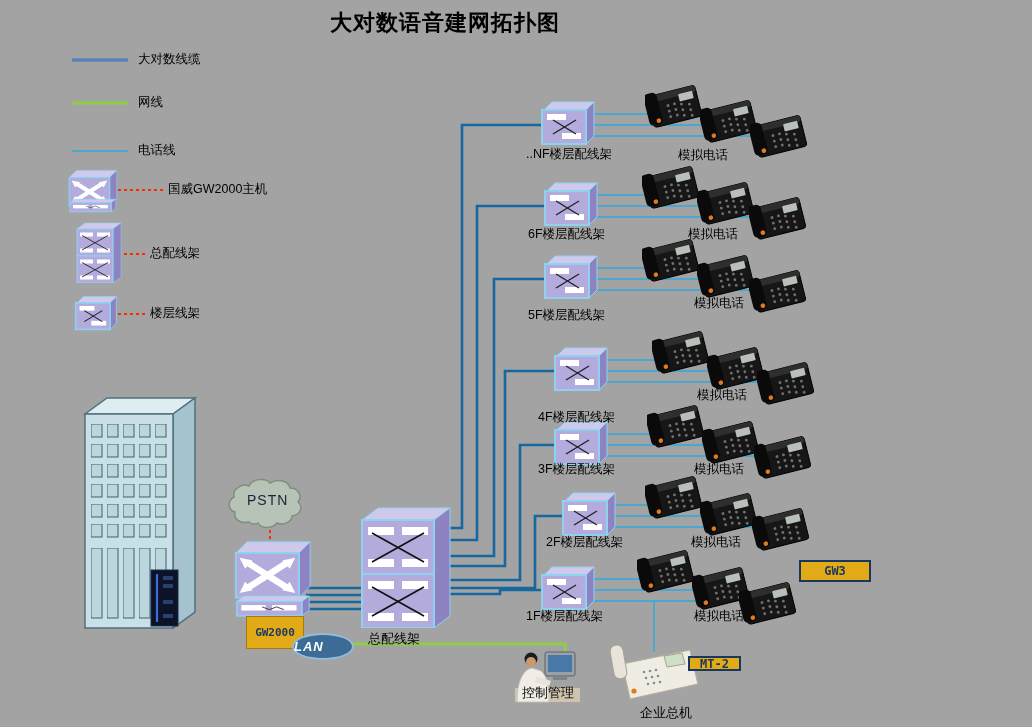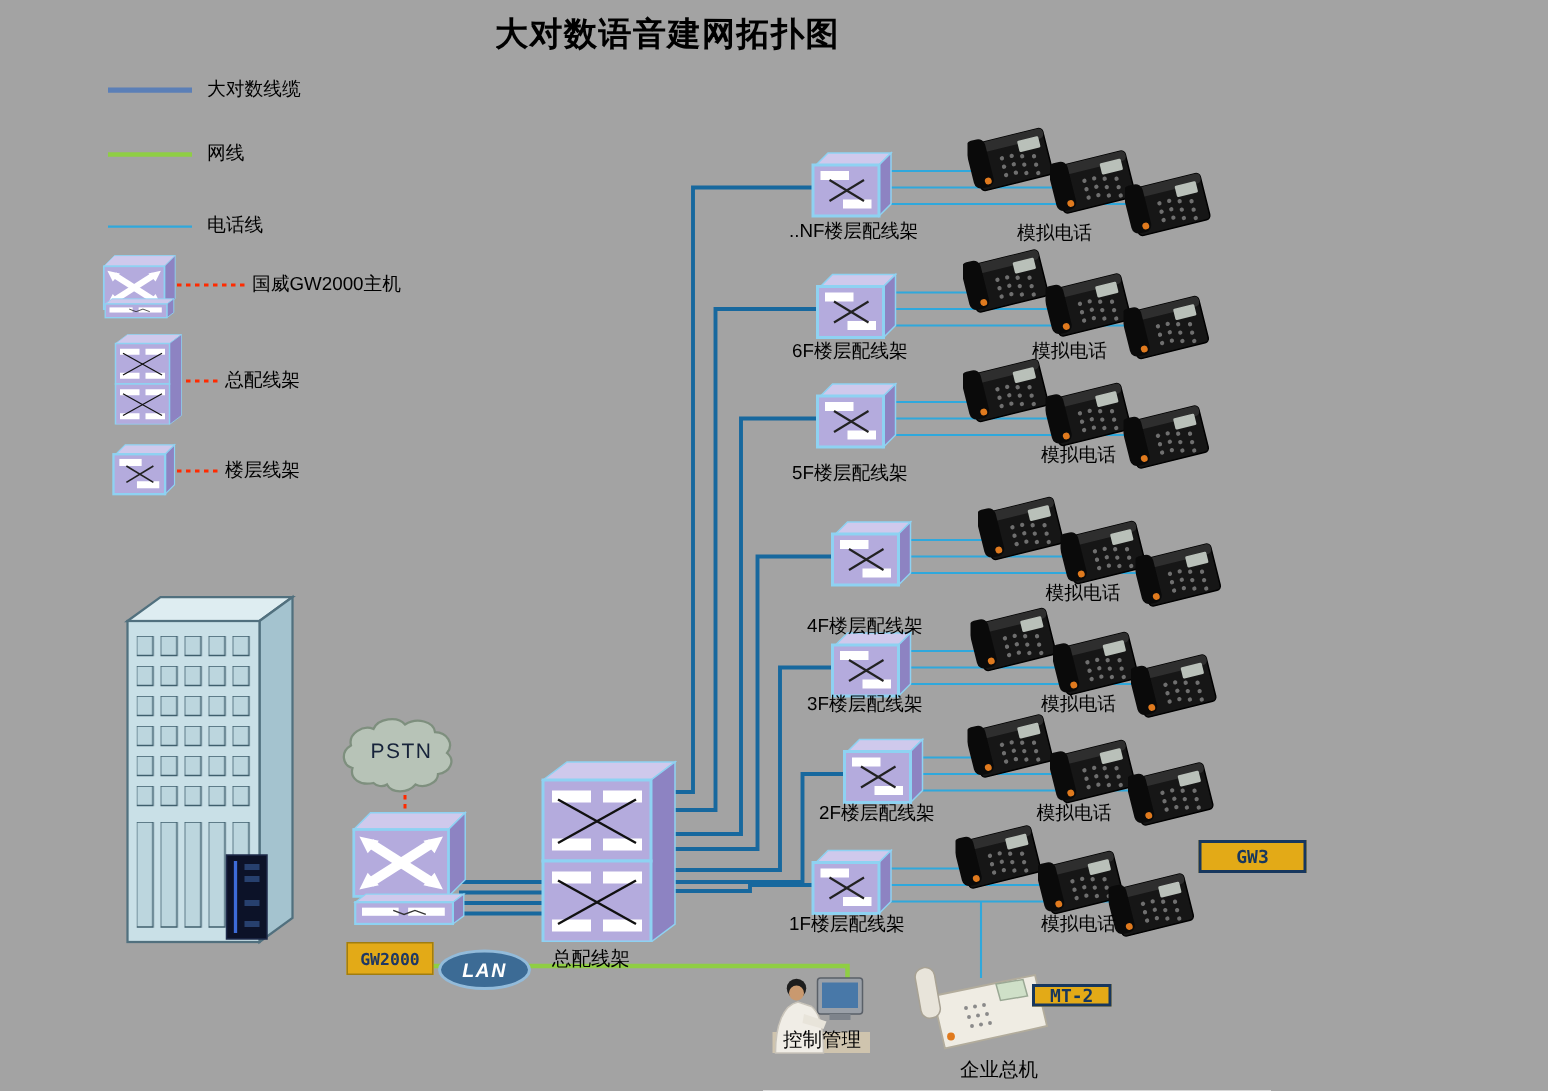--- a/index.html
+++ b/index.html
@@ -7,21 +7,21 @@
           font-family:"Liberation Sans","DejaVu Sans",sans-serif;}
   .overlay{position:absolute;left:0;top:0;}
   .lbl{position:absolute;font-size:12.5px;color:#000;white-space:nowrap;line-height:1.1;}
   .title{position:absolute;left:330px;top:8px;font-size:22px;font-weight:bold;color:#000;letter-spacing:1px;}
   .tag{position:absolute;background:#e3aa17;border:2px solid #17375e;color:#17375e;
        font-family:"DejaVu Sans Mono","Liberation Mono",monospace;font-size:12px;font-weight:bold;
        display:flex;align-items:center;justify-content:center;box-sizing:border-box;}
   .tag--plain{border:1px solid #a07d10;color:#1f3864;}
   .lan{position:absolute;left:292px;top:633px;width:62px;height:27px;border-radius:50%;
        background:#3c6b95;border:2px solid #93bbda;color:#fff;font-weight:bold;font-style:italic;
-       font-size:13px;display:flex;align-items:center;justify-content:center;letter-spacing:1px;box-sizing:border-box;}
+       font-size:13px;display:flex;align-items:center;justify-content:flex-start;letter-spacing:1px;box-sizing:border-box;}
   .pstn{position:absolute;left:247px;top:492px;font-size:14px;font-weight:normal;color:#17233a;letter-spacing:1px;text-align:right;}
 </style>
 </head>
 <body>
 
 <div class="canvas">
 
   <svg class="overlay" width="1032" height="727" viewBox="0 0 1032 727">
     <defs>
 
@@ -260,21 +260,21 @@
 
   <div class="lbl" style="left:138px;top:53px">大对数线缆</div>
   <div class="lbl" style="left:138px;top:96px">网线</div>
   <div class="lbl" style="left:138px;top:144px">电话线</div>
   <div class="lbl" style="left:168px;top:183px">国威GW2000主机</div>
   <div class="lbl" style="left:150px;top:247px">总配线架</div>
   <div class="lbl" style="left:150px;top:307px">楼层线架</div>
 
   <div class="pstn">PSTN</div>
 
-  <div class="tag tag--plain" style="left:231px;top:616px;width:58px;height:22px;font-size:11px;margin-top:12px;">GW2000</div>
+  <div class="tag tag--plain" style="left:246px;top:616px;width:58px;height:33px;font-size:11px;">GW2000</div>
   <div class="lan">
       <span>LAN</span>
     </div>
   <div class="lbl" style="left:368px;top:632px;font-size:13px">总配线架</div>
 
   <div class="lbl" style="left:526px;top:148px">..NF楼层配线架</div>
   <div class="lbl" style="left:528px;top:228px">6F楼层配线架</div>
   <div class="lbl" style="left:528px;top:309px">5F楼层配线架</div>
   <div class="lbl" style="left:538px;top:411px">4F楼层配线架</div>
   <div class="lbl" style="left:538px;top:463px">3F楼层配线架</div>

